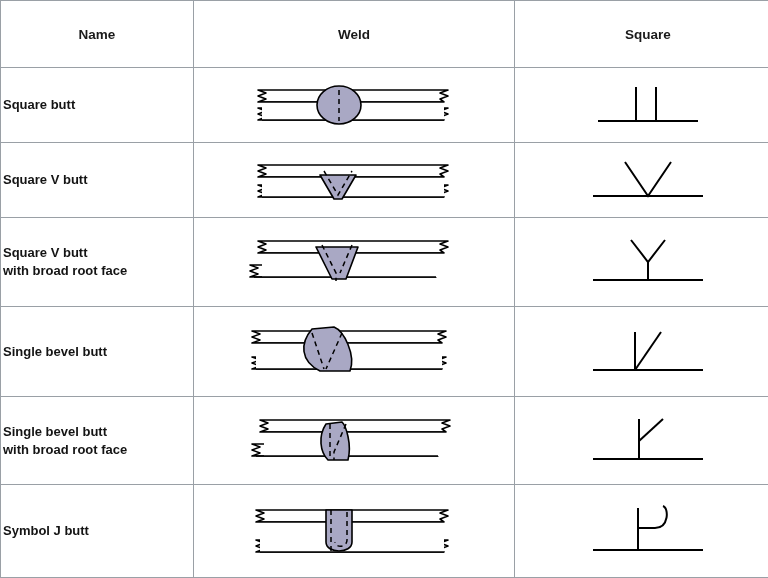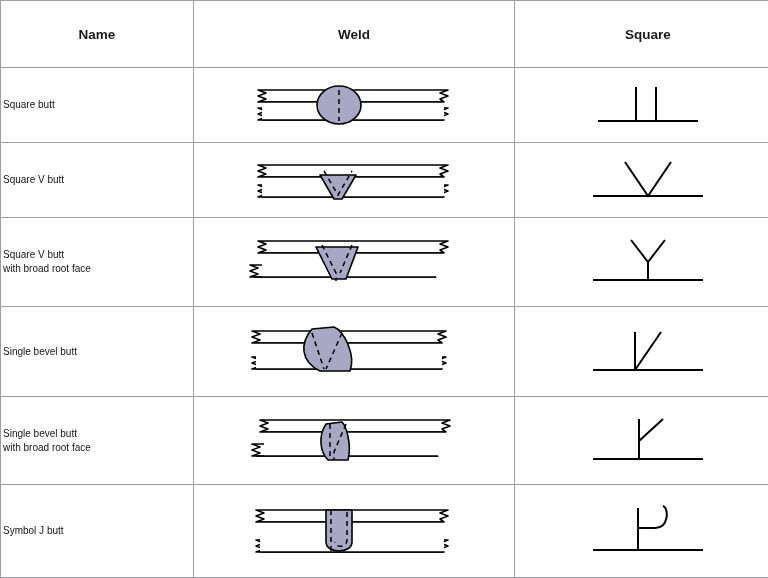--- a/index.html
+++ b/index.html
@@ -30,22 +30,22 @@
   .col-symbol { width: 262px; }
 
   thead th {
     height: 62px;
     font-size: 13.5px;
     font-weight: bold;
     text-align: center;
     background: #ffffff;
   }
   .name-cell {
-    font-size: 10px;
-    font-weight: normal;
+    font-size: 13px;
+    font-weight: bold;
     text-align: left;
     padding-left: 34px;
     line-height: 1.35;
     color: #141414;
   }
   .fig-cell {
     text-align: center;
   }
   .fig-cell svg, .sym-cell svg {
     display: block;

